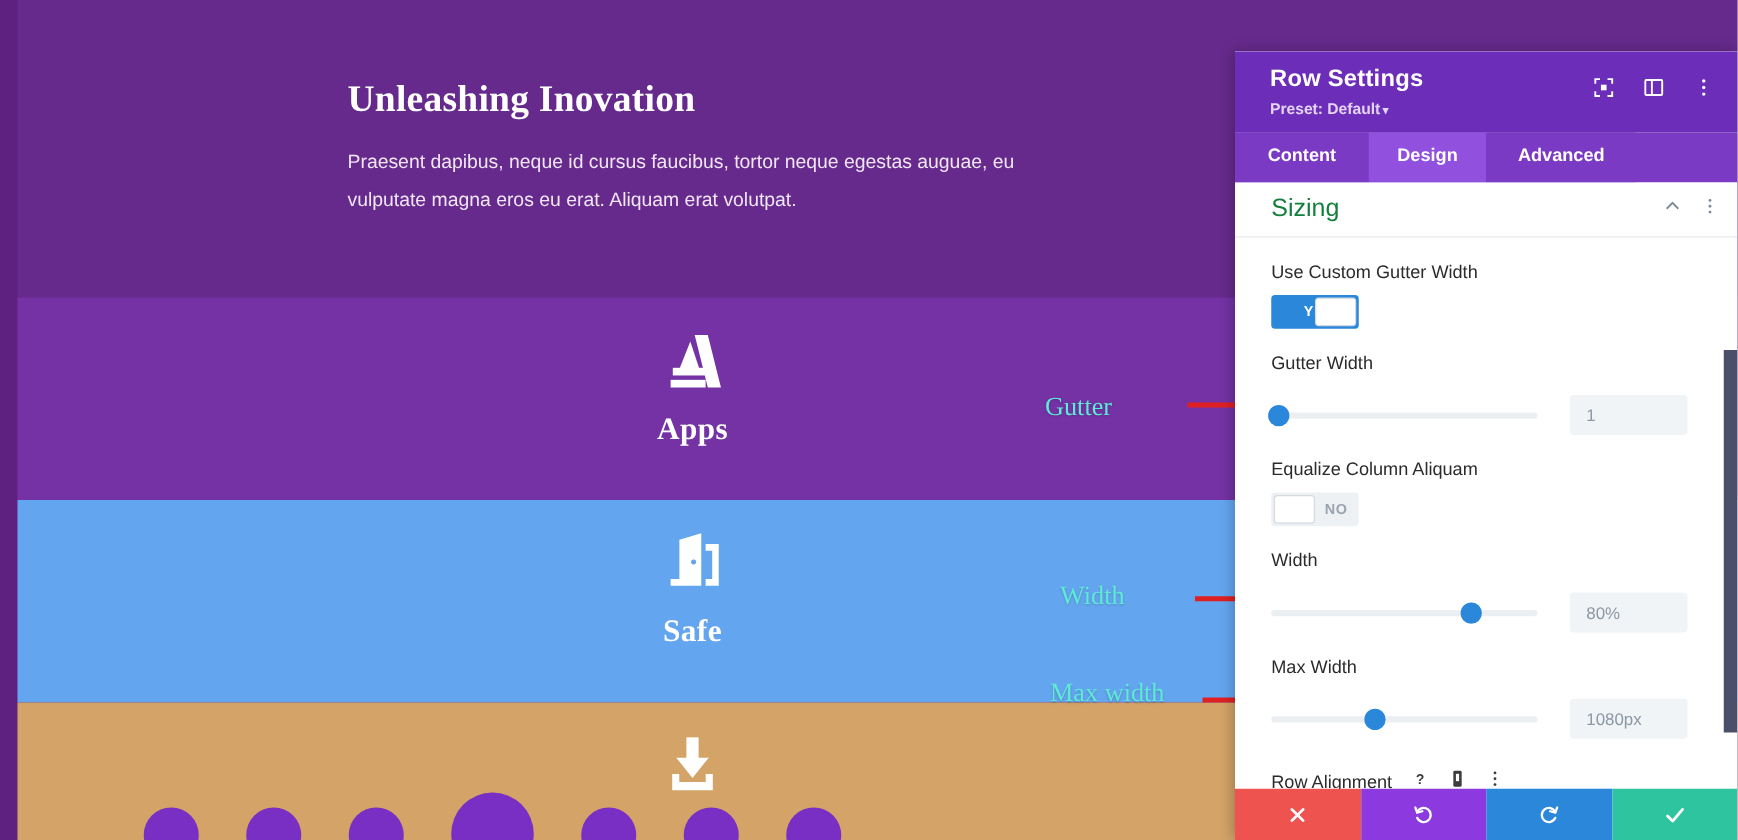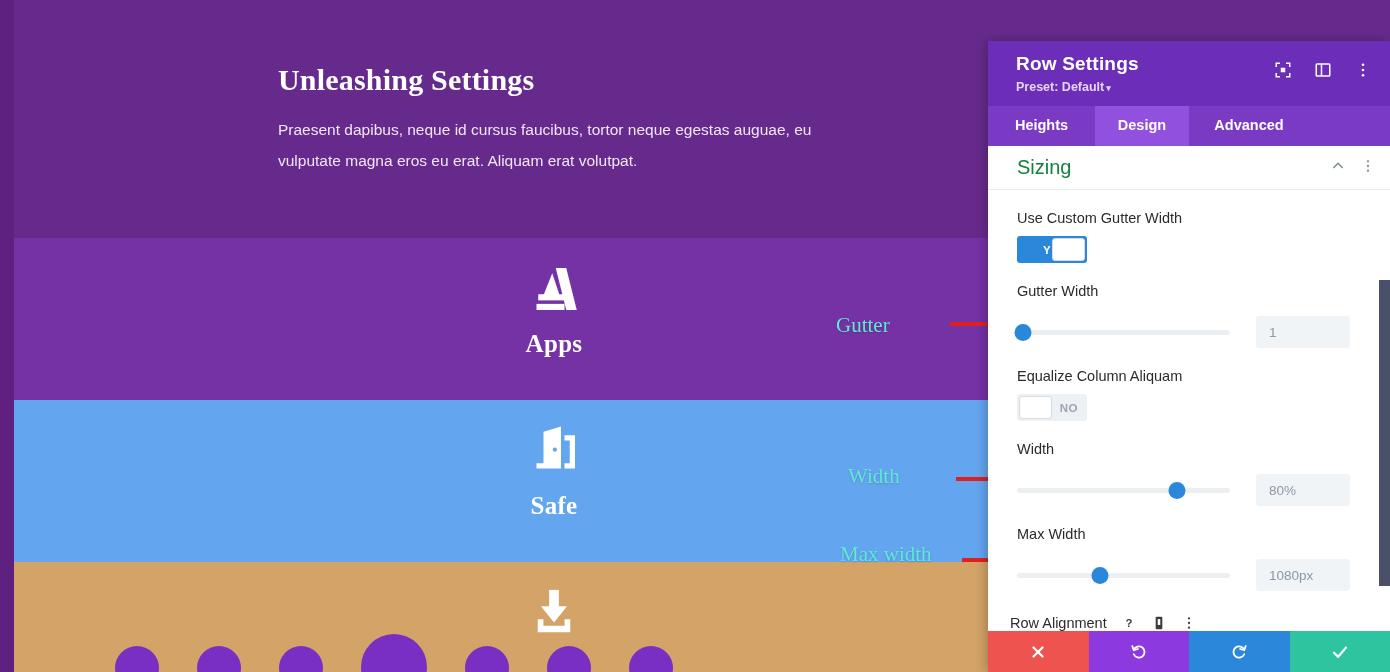--- a/index.html
+++ b/index.html
@@ -199,22 +199,22 @@
   .slider-value {
     margin-left: 26px; width: 94px; height: 32px;
     background: #f1f4f7; border-radius: 3px;
     display: flex; align-items: center;
     padding-left: 13px;
     font-size: 13.5px; color: #8c98a4;
   }
 
   
   .rowalign {
-    display: flex; 
-    padding: 0 22px; margin-top: 24px; gap: 14px;
+    display: flex; align-items: center;
+    padding: 0 29px; margin-top: 24px; gap: 14px;
   }
   .rowalign .lbl { font-size: 14.5px; color: #2b2b2b; }
   .ra-icon { width: 16px; height: 16px; color: #3d3d3d; }
 
   
   .scrollbar {
     position: absolute; right: 0; top: 134px;
     width: 11px; height: 306px;
     background: #4b506a; border-radius: 0;
   }
@@ -235,21 +235,21 @@
 </head>
 <body>
 
 <div id="root">
 
   <div class="canvas">
     <div class="edge-strip"></div>
 
     <div class="sec sec-hero">
       <div class="hero-inner">
-        <div class="hero-title">Unleashing Settings</div>
+        <div class="hero-title">Unleashing Inovation</div>
         <div class="hero-body">Praesent dapibus, neque id cursus faucibus, tortor neque egestas auguae, eu vulputate magna eros eu erat. Aliquam erat volutpat.</div>
       </div>
     </div>
 
     <div class="sec sec-apps"></div>
     <div class="feat feat-apps">
       <div class="feat-icon">
         <svg viewBox="0 0 64 64" width="56" height="56" fill="#ffffff" aria-hidden="true">
           <path d="M34 8 L46 8 L58 56 L46 56 Z"></path>
           <path d="M30 14 L40 44 L18 44 Z"></path>
@@ -335,21 +335,21 @@
           <svg class="hicon" viewBox="0 0 24 24" fill="currentColor">
             <circle cx="12" cy="5" r="1.8"></circle>
               <circle cx="12" cy="12" r="1.8"></circle>
               <circle cx="12" cy="19" r="1.8"></circle>
           </svg>
         </span>
       </div>
     </div>
 
     <div class="tabs">
-      <div class="tab tab-content">Heights</div>
+      <div class="tab tab-content">Content</div>
       <div class="tab tab-design">Design</div>
       <div class="tab tab-advanced">Advanced</div>
     </div>
 
     <div class="panel-body">
 
       <div class="section-head">
         <div class="section-title">Sizing</div>
         <span>
           <svg class="sh-icon" viewBox="0 0 24 24" fill="none" stroke="currentColor" stroke-width="2.2">

